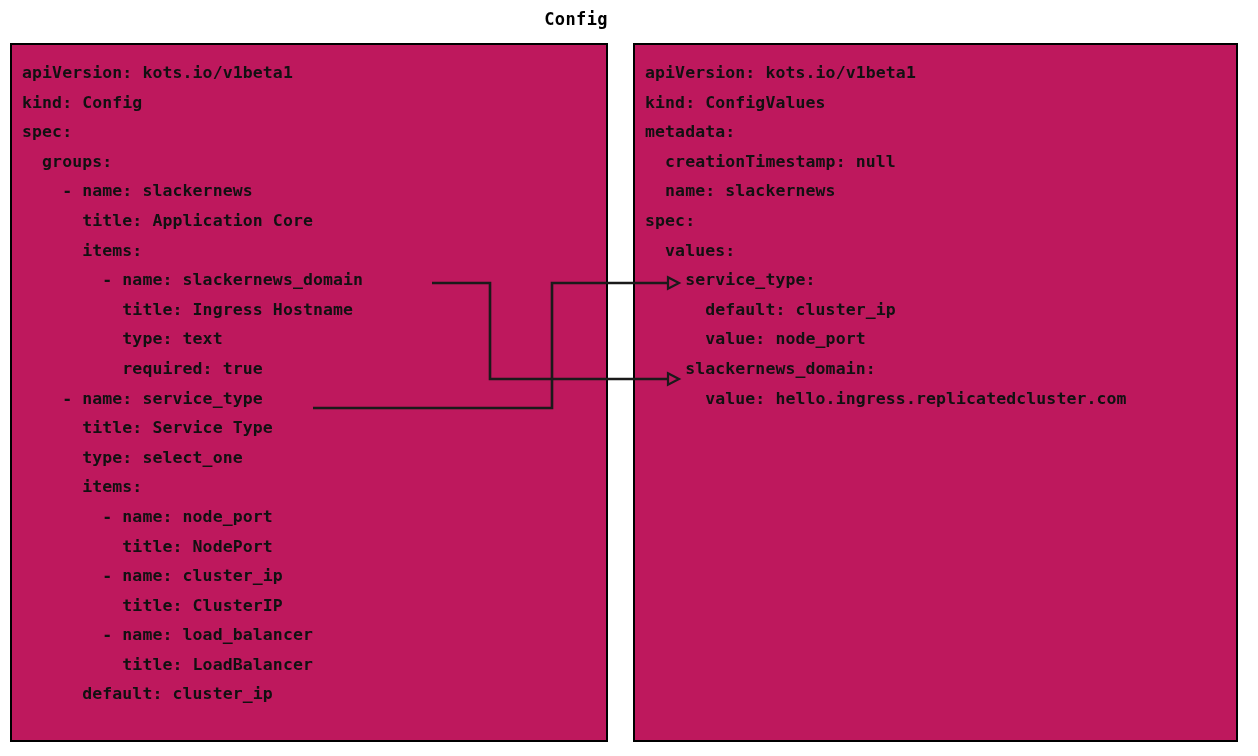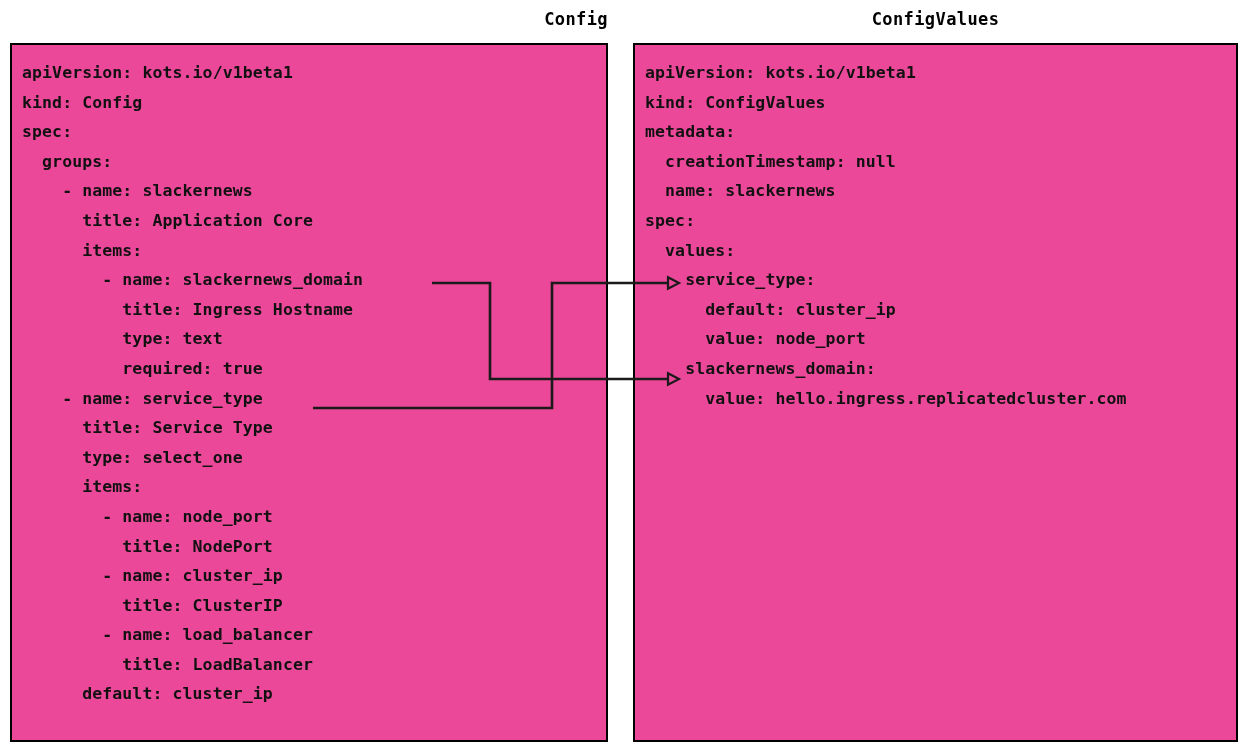--- a/index.html
+++ b/index.html
@@ -32,21 +32,21 @@
     text-align: center;
     white-space: nowrap;
     line-height: 22px;
   }
   #title-config      { left: 10px;  width: 598px; text-align: right; }
   #title-configvalues{ left: 633px; width: 605px; }
 
   
   .panel {
     position: absolute;
-    background: #ec4899;
+    background: #be185d;
     border: 2px solid #000000;
   }
   #panel-config      { left: 10px;  top: 43px; width: 598px; height: 699px; }
   #panel-configvalues{ left: 633px; top: 43px; width: 605px; height: 699px; }
 
   .code-block {
     position: absolute;
     left: 0; top: 0;
     padding: 13px 0 0 10px;
     font-family: "DejaVu Sans Mono", "Liberation Mono", monospace;
@@ -81,21 +81,20 @@
     stroke-linejoin: miter;
   }
 </style>
 </head>
 <body>
 
 <div id="stage">
 
   <div class="panel-title" id="title-config">Config</div>
 
-  <div class="panel-title" id="title-configvalues">ConfigValues</div>
 
   <div class="panel" id="panel-config">
     <div class="code-block" id="code-config"><div class="code-line">apiVersion: kots.io/v1beta1</div><div class="code-line">kind: Config</div><div class="code-line">spec:</div><div class="code-line">  groups:</div><div class="code-line">    - name: slackernews</div><div class="code-line">      title: Application Core</div><div class="code-line">      items:</div><div class="code-line">        - name: slackernews_domain</div><div class="code-line">          title: Ingress Hostname</div><div class="code-line">          type: text</div><div class="code-line">          required: true</div><div class="code-line">    - name: service_type</div><div class="code-line">      title: Service Type</div><div class="code-line">      type: select_one</div><div class="code-line">      items:</div><div class="code-line">        - name: node_port</div><div class="code-line">          title: NodePort</div><div class="code-line">        - name: cluster_ip</div><div class="code-line">          title: ClusterIP</div><div class="code-line">        - name: load_balancer</div><div class="code-line">          title: LoadBalancer</div><div class="code-line">      default: cluster_ip</div></div>
   </div>
 
   <div class="panel" id="panel-configvalues">
     <div class="code-block" id="code-configvalues"><div class="code-line">apiVersion: kots.io/v1beta1</div><div class="code-line">kind: ConfigValues</div><div class="code-line">metadata:</div><div class="code-line">  creationTimestamp: null</div><div class="code-line">  name: slackernews</div><div class="code-line">spec:</div><div class="code-line">  values:</div><div class="code-line">    service_type:</div><div class="code-line">      default: cluster_ip</div><div class="code-line">      value: node_port</div><div class="code-line">    slackernews_domain:</div><div class="code-line">      value: hello.ingress.replicatedcluster.com</div></div>
   </div>
 
   <svg id="connectors" viewBox="0 0 1258 756" width="1258" height="756" xmlns="http://www.w3.org/2000/svg">

